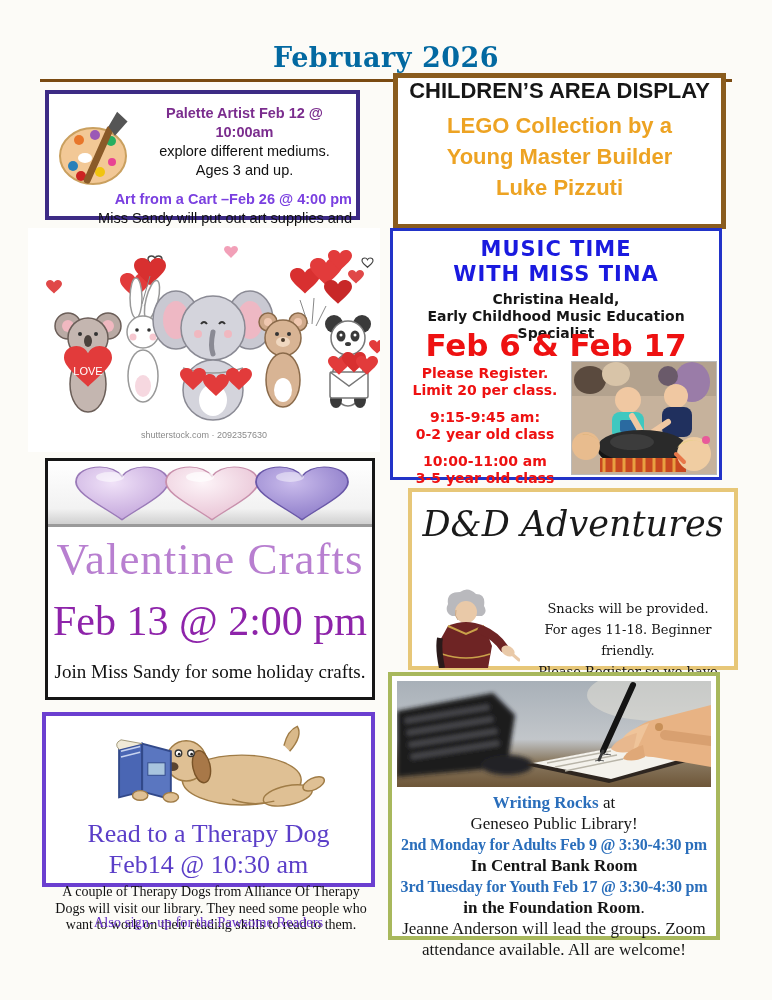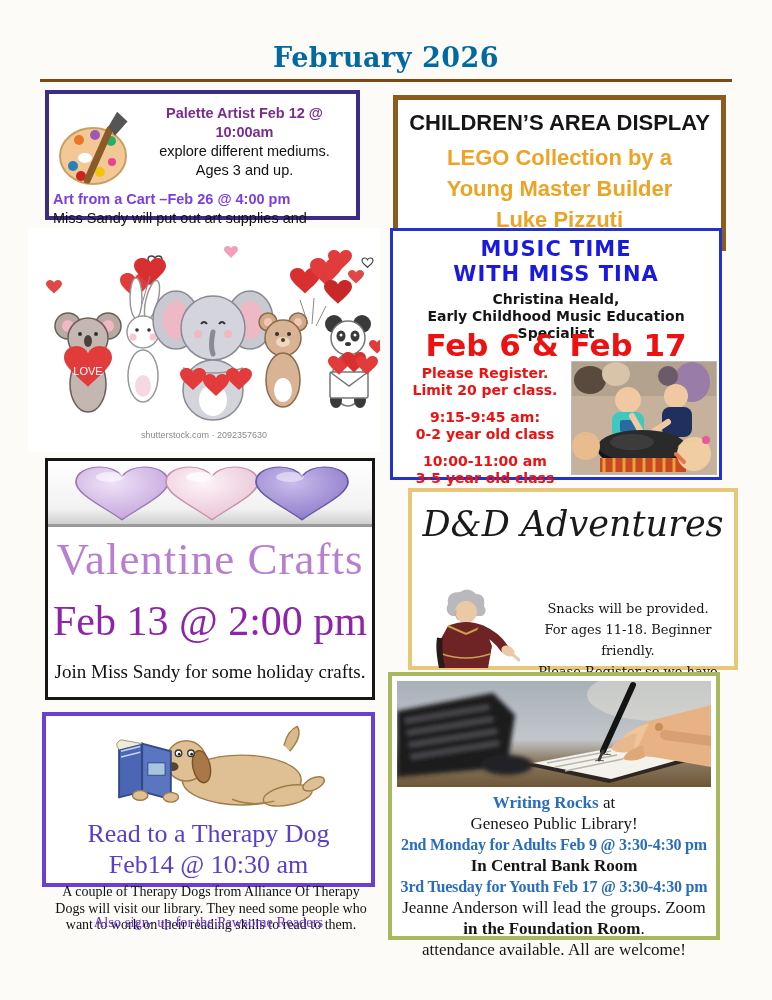--- a/index.html
+++ b/index.html
@@ -11,21 +11,21 @@
   .page-title{left:0;top:42px;width:772px;font-family:"DejaVu Serif",serif;
     font-weight:800;font-size:27px;letter-spacing:.5px;color:#0369a1;text-align:center;}
   .header-rule{left:40px;top:79px;width:692px;height:3px;background:#7a4a12;}
 
   
   .palette-box{left:45px;top:90px;width:315px;height:130px;background:#fff;
     border:4px solid #3d2b85;font-size:14.5px;line-height:19px;color:#111;}
   .palette-icon{position:absolute;left:6px;top:12px;width:84px;height:96px;}
   .pal-txt1{margin:10px 4px 0 88px;text-align:center;}
   .pal-head1{color:#7b2d8e;font-weight:bold;}
-  .pal-txt2{margin:10px 4px 0 4px;text-align:left;}
+  .pal-txt2{margin:10px 4px 0 4px;text-align:right;}
   .pal-head2{color:#7a3fe0;font-weight:bold;}
 
   
   .animals-wrap{left:28px;top:228px;width:352px;height:224px;background:#ffffff;}
   .shutter-caption{position:absolute;left:0;bottom:12px;width:100%;text-align:center;
     color:#8a8a8a;font-size:9px;}
 
   
   .valentine-box{left:45px;top:458px;width:330px;height:242px;background:#fff;
     border:3px solid #161616;}
@@ -42,22 +42,22 @@
     border:4px solid #6b3fd0;}
   .dog-illu{position:absolute;left:52px;top:8px;width:230px;height:92px;}
   .dog-title{position:absolute;left:0;top:102px;width:100%;text-align:center;
     font-family:"Liberation Serif",serif;font-size:26px;color:#5b3ec8;line-height:31px;}
   .dog-desc{position:absolute;left:6px;top:168px;width:318px;text-align:center;
     font-family:"Liberation Serif",serif;font-size:14px;line-height:16.5px;color:#111;}
   .dog-footer{position:absolute;left:0;top:198px;width:100%;text-align:center;
     font-family:"Liberation Serif",serif;font-size:14.5px;color:#6a35c8;}
 
   
-  .children-box{left:393px;top:95px;width:333px;height:156px;background:#fff;
-    border:5px solid #8a5c1e;padding-top:10px;}
+  .children-box{left:393px;top:73px;width:333px;height:156px;background:#fff;
+    border:5px solid #8a5c1e;padding-top:0;}
   .children-title{text-align:center;font-weight:bold;font-size:22px;color:#161616;margin-bottom:6px;}
   .children-line{text-align:center;font-weight:bold;font-size:22px;color:#eda323;line-height:31px;}
 
   
   .music-box{left:390px;top:228px;width:332px;height:252px;background:#fff;
     border:3px solid #2233c8;font-family:"DejaVu Sans",sans-serif;}
   .music-title{position:absolute;left:0;top:6px;width:100%;text-align:center;
     font-weight:bold;font-size:21px;color:#1a1adf;line-height:25px;letter-spacing:1px;}
   .music-instructor{position:absolute;left:0;top:60px;width:100%;text-align:center;
     font-weight:bold;font-size:14px;color:#161616;line-height:17px;}
@@ -411,21 +411,21 @@
       <path d="M314 60 L268 54" stroke="#d8a070" stroke-width="10" stroke-linecap="round"></path>
     </svg>
     <div class="writing-text">
       <div>
         <span class="wr-blue">Writing Rocks</span><span> at</span>
       </div>
       <div>Geneseo Public Library!</div>
       <div class="l-blue">2nd Monday  for Adults Feb 9 @ 3:30-4:30 pm</div>
       <div class="wr-bold">In Central Bank Room</div>
       <div class="l-blue">3rd Tuesday  for Youth Feb 17 @ 3:30-4:30 pm</div>
-      <div>Jeanne Anderson will lead the groups. Zoom</div>
       <div>
         <span class="wr-bold">in the Foundation Room</span><span>.</span>
       </div>
+      <div>Jeanne Anderson will lead the groups. Zoom</div>
       <div>attendance available. All are welcome!</div>
     </div>
   </div>
 
 </div>
 
 </body></html>

